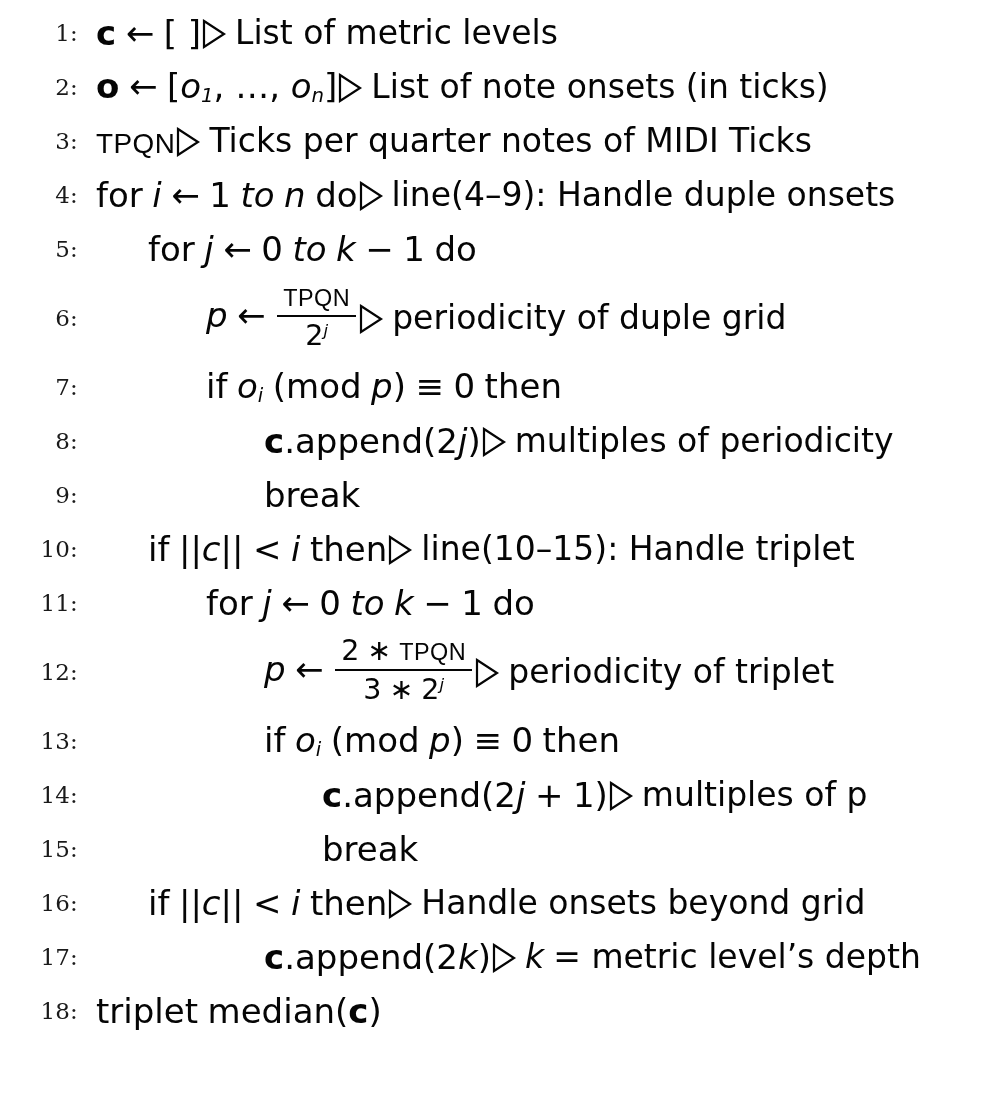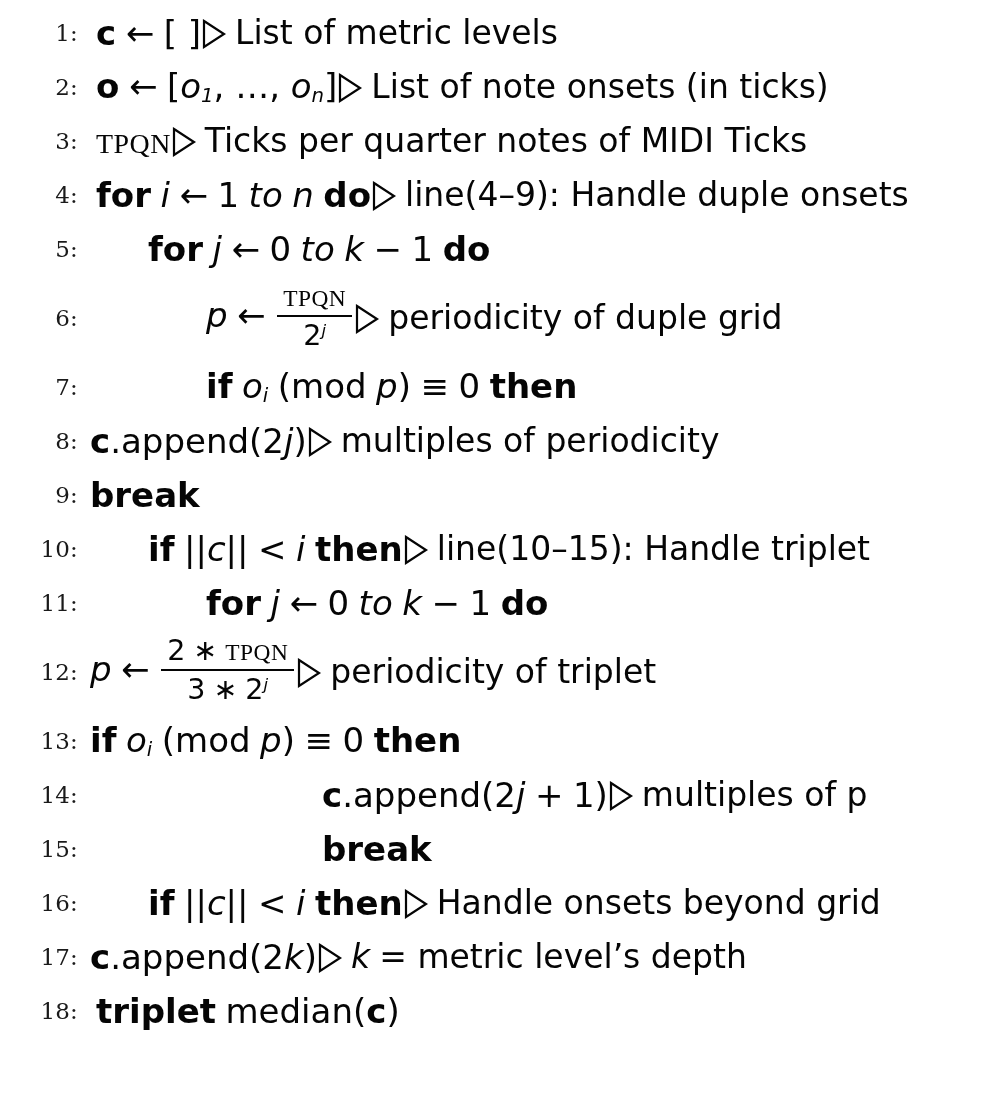--- a/index.html
+++ b/index.html
@@ -48,27 +48,27 @@
     font-size:33px;
     line-height:1.08;
     white-space:nowrap;
     color:#050505;
   }
 
   
   .i0{margin-left:6px;}
   .i1{margin-left:58px;}
   .i2{margin-left:116px;}
-  .i3{}
+  .i3{margin-left:174px;}
   .i4{margin-left:232px;}
 
-  b, .kw{font-weight:700;}
+  b, .kw{font-weight:400;}
   i, .var{font-style:italic;font-weight:400;}
   .vec{font-weight:700;font-style:normal;}
-  .tt{font-family:Liberation Serif, serif;font-size:0.82em;letter-spacing:.5px;}
+  .tt{font-family:Liberation Sans, sans-serif;font-size:0.82em;letter-spacing:.5px;}
   .op{font-style:normal;}
   sub{font-size:.58em;font-style:italic;vertical-align:-0.22em;}
   sup{font-size:.58em;font-style:italic;vertical-align:0.52em;}
 
   
   .tri{
     display:inline-block;
     width:26px;height:30px;
     vertical-align:-5px;
     margin-right:8px;

